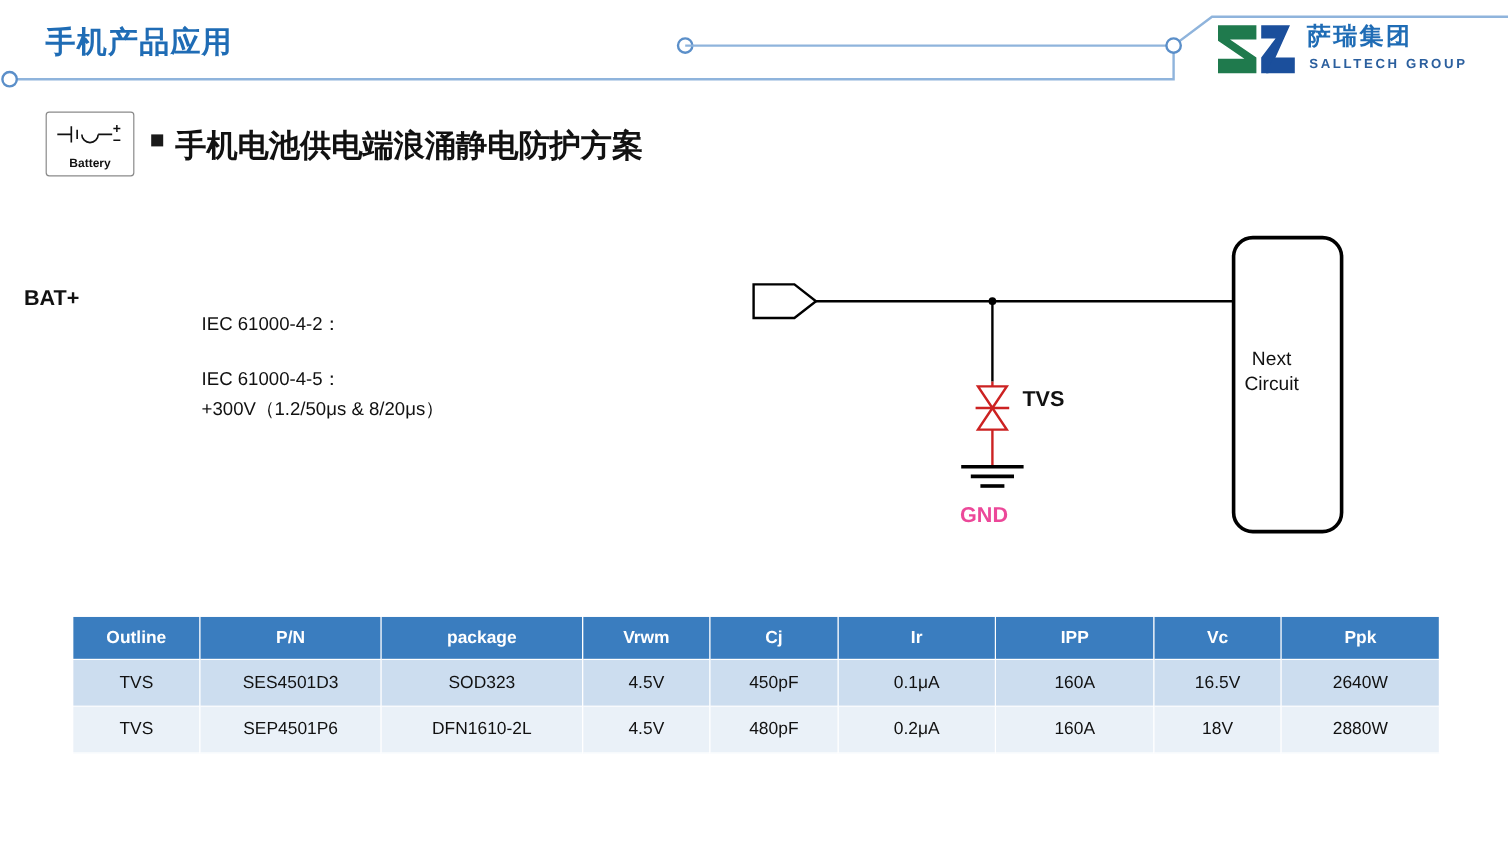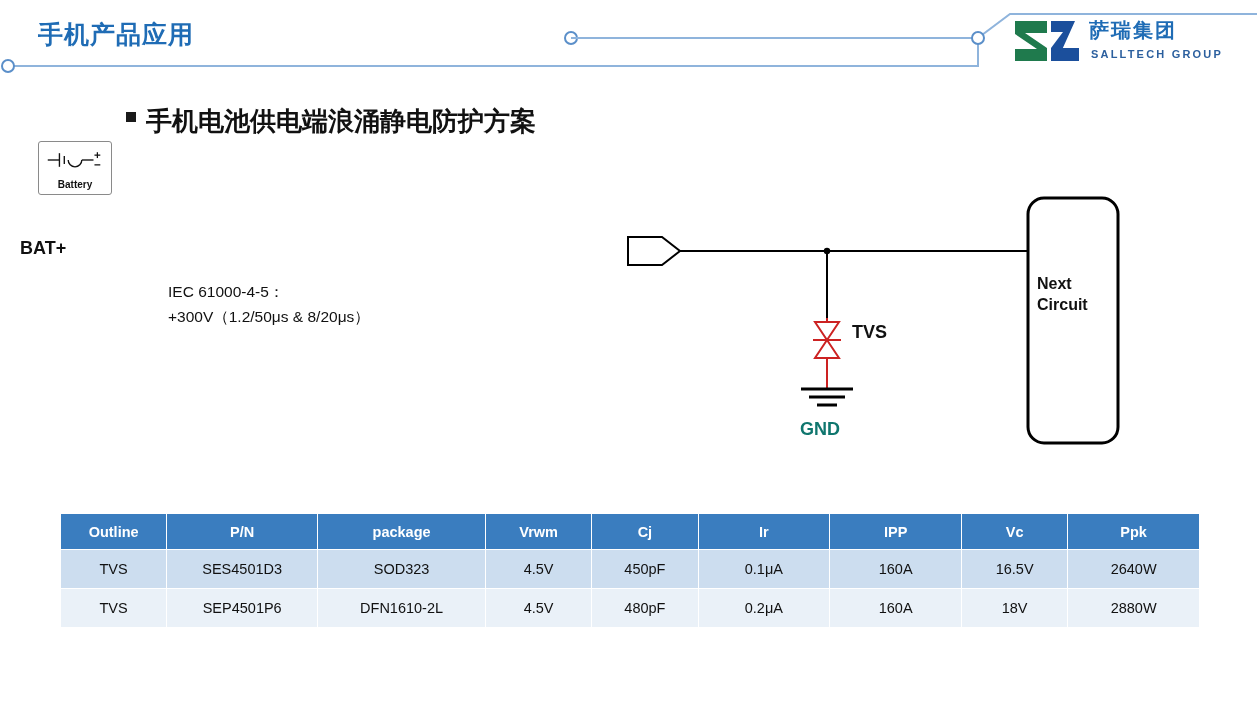--- a/index.html
+++ b/index.html
@@ -80,21 +80,20 @@
   .battery-icon {
     position: absolute;
     left: 38px;
     top: 93px;
     width: 74px;
     height: 54px;
     border: 1px solid #8a8a8a;
     border-radius: 3px;
     background: #ffffff;
     box-sizing: border-box;
-    margin-top: 48px;
   }
   .battery-icon .sym {
     position: absolute;
     left: 0; top: 4px;
     width: 100%;
     height: 28px;
   }
   .battery-icon .cap {
     position: absolute;
     left: 0;
@@ -150,30 +149,31 @@
     font-size: 18px;
     font-weight: bold;
     color: #111;
   }
   .lbl-gnd {
     position: absolute;
     left: 800px;
     top: 419px;
     font-size: 18px;
     font-weight: bold;
-    color: #0f766e;
+    color: #ec4899;
   }
   .lbl-next {
     position: absolute;
     left: 1037px;
-    top: 273px;
+    top: 289px;
     font-size: 16px;
-    font-weight: bold;
+    font-weight: normal;
     color: #111;
     line-height: 21px;
+    text-align: center;
   }
 
   
   .tbl-wrap {
     position: absolute;
     left: 60px;
     top: 513px;
     width: 1140px;
   }
   table.params {
@@ -249,20 +249,21 @@
     <line x1="57" y1="9" x2="63" y2="9" stroke="#111" stroke-width="1.3"></line>
     <line x1="57" y1="19" x2="63" y2="19" stroke="#111" stroke-width="1.3"></line>
   </svg>
   <div class="cap">Battery</div>
 </div>
 
 <div class="section-bullet"></div>
 <div class="section-title">手机电池供电端浪涌静电防护方案</div>
 
 <div class="specs">
+  <div>IEC 61000-4-2：</div>
   <div class="gap"></div>
   <div>IEC 61000-4-5：</div>
   <div>+300V（1.2/50μs &amp; 8/20μs）</div>
 </div>
 
 <div style="position:absolute; left:0; top:0; width:1257px; height:706px;">
 
   <svg width="1257" height="500" style="position:absolute; left:0; top:0;">
 
     <polygon points="628,237 662,237 680,251 662,265 628,265" fill="#ffffff" stroke="#000000" stroke-width="2"></polygon>

